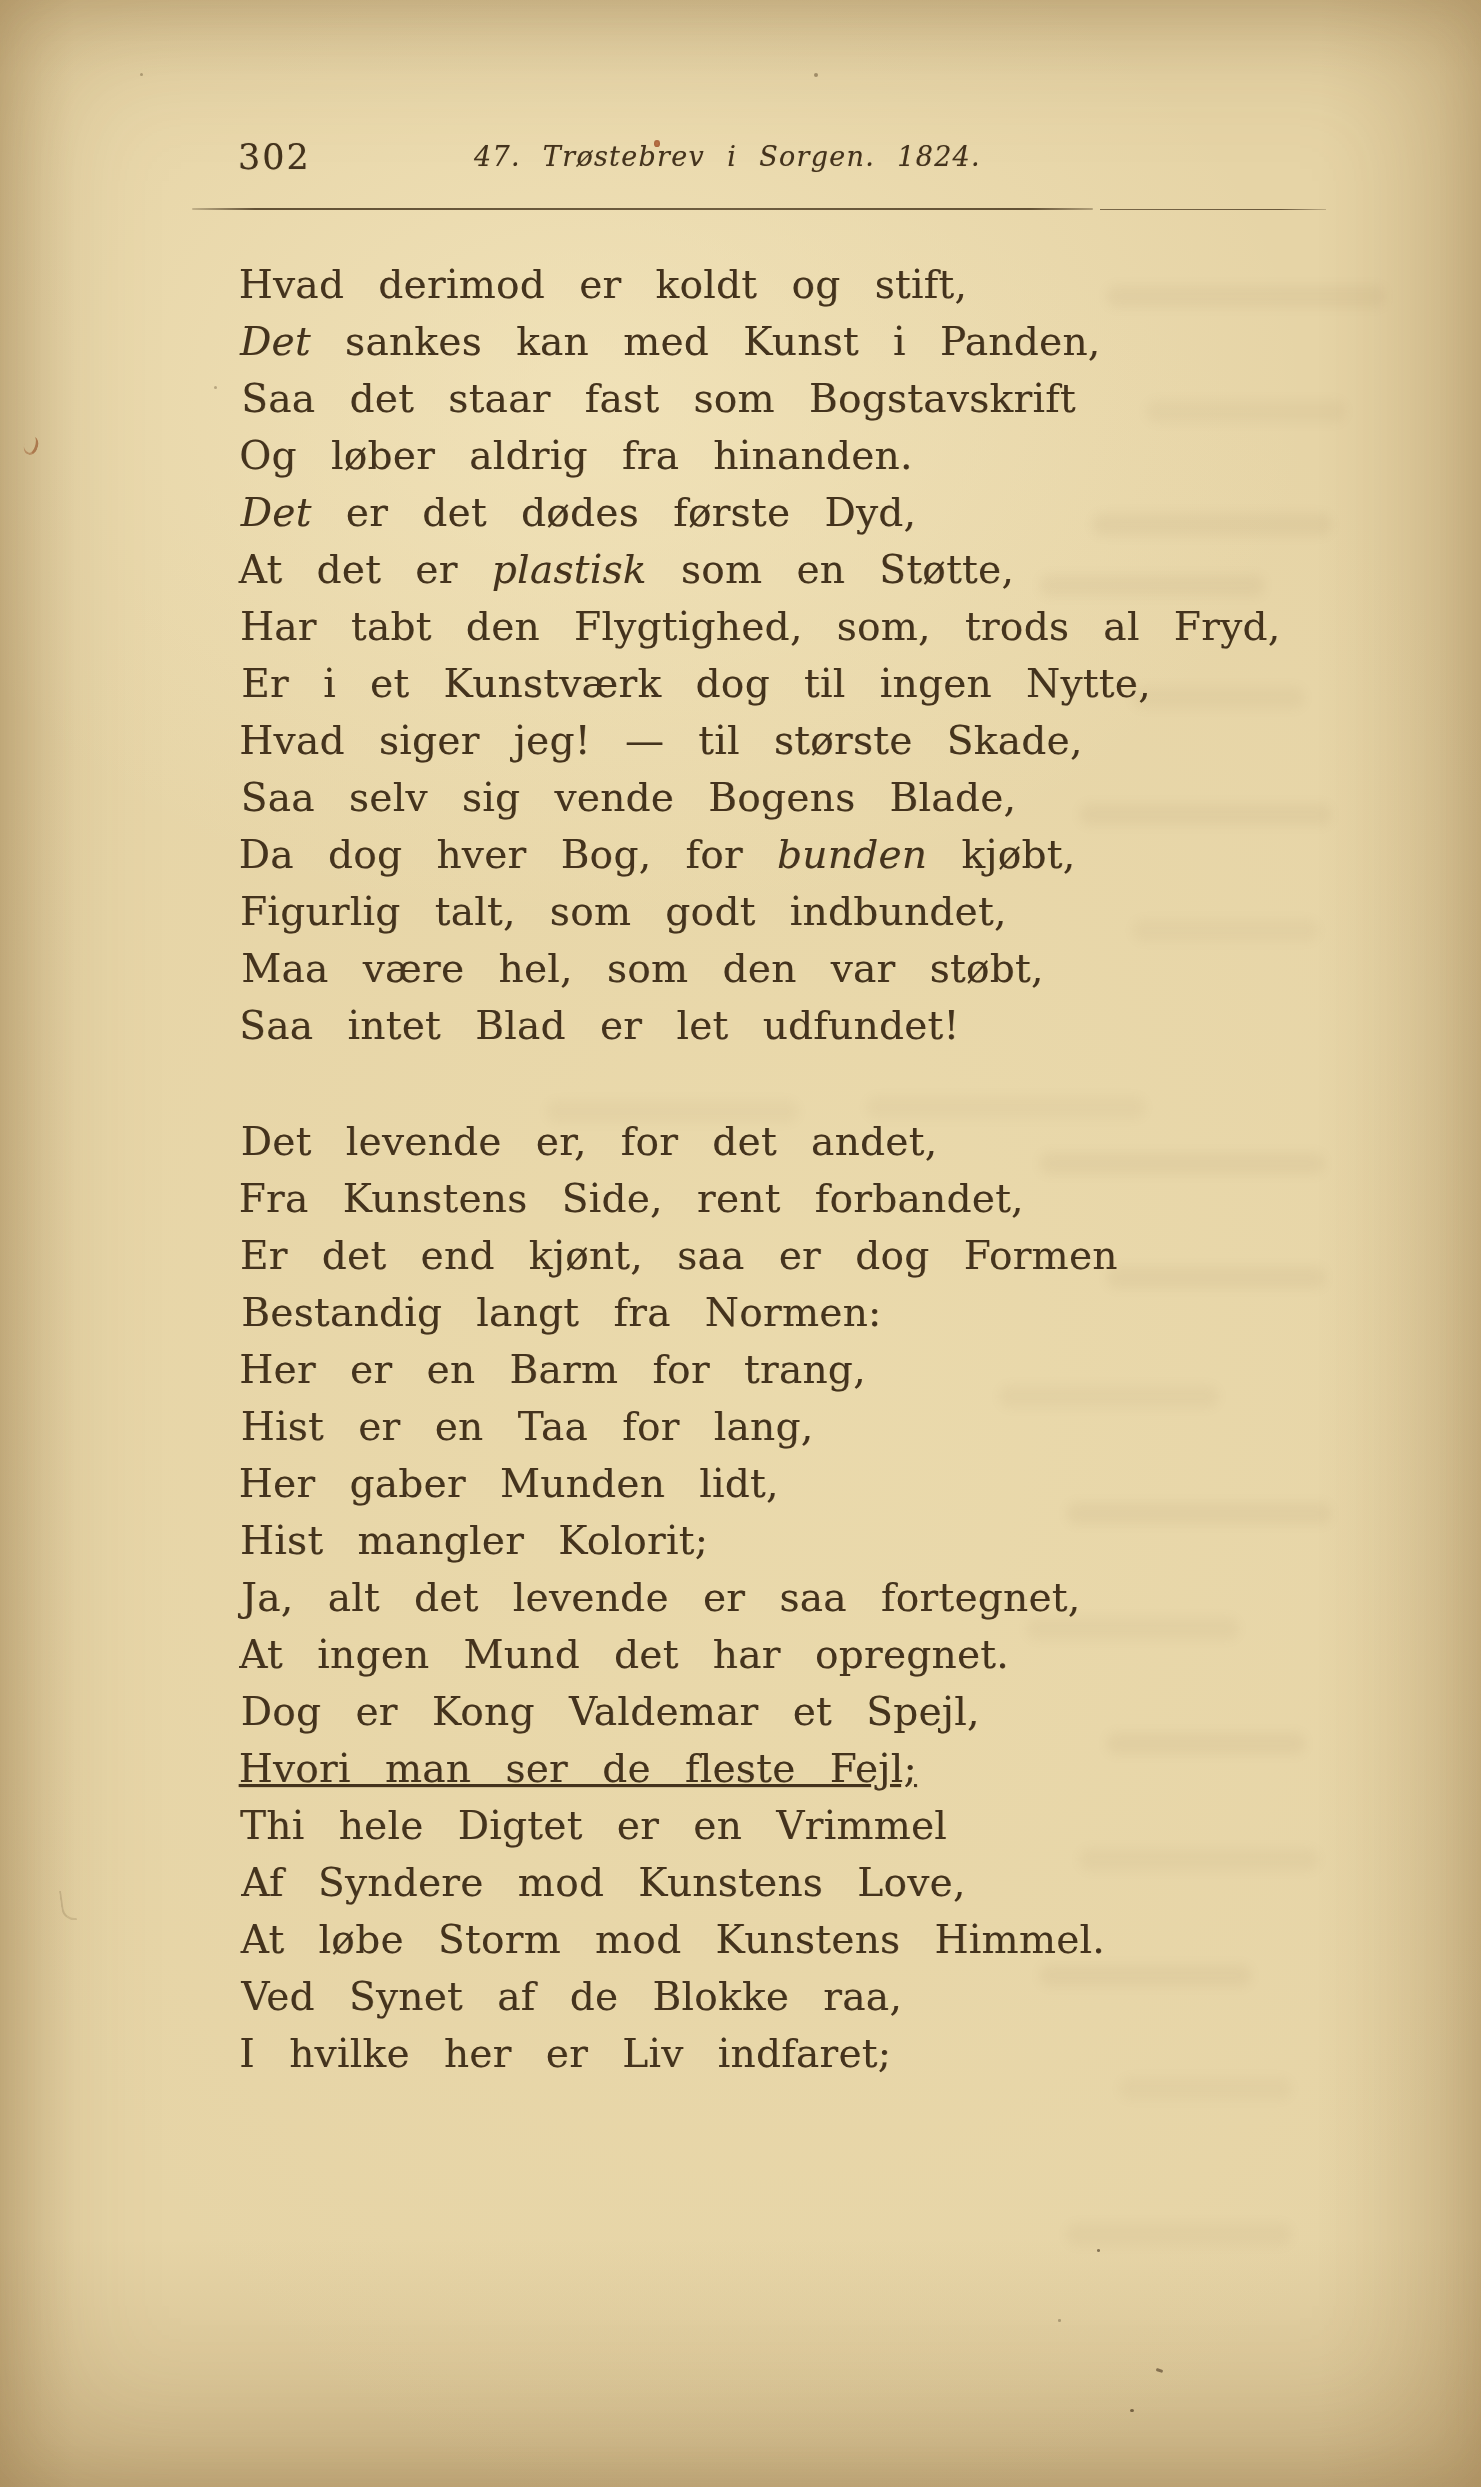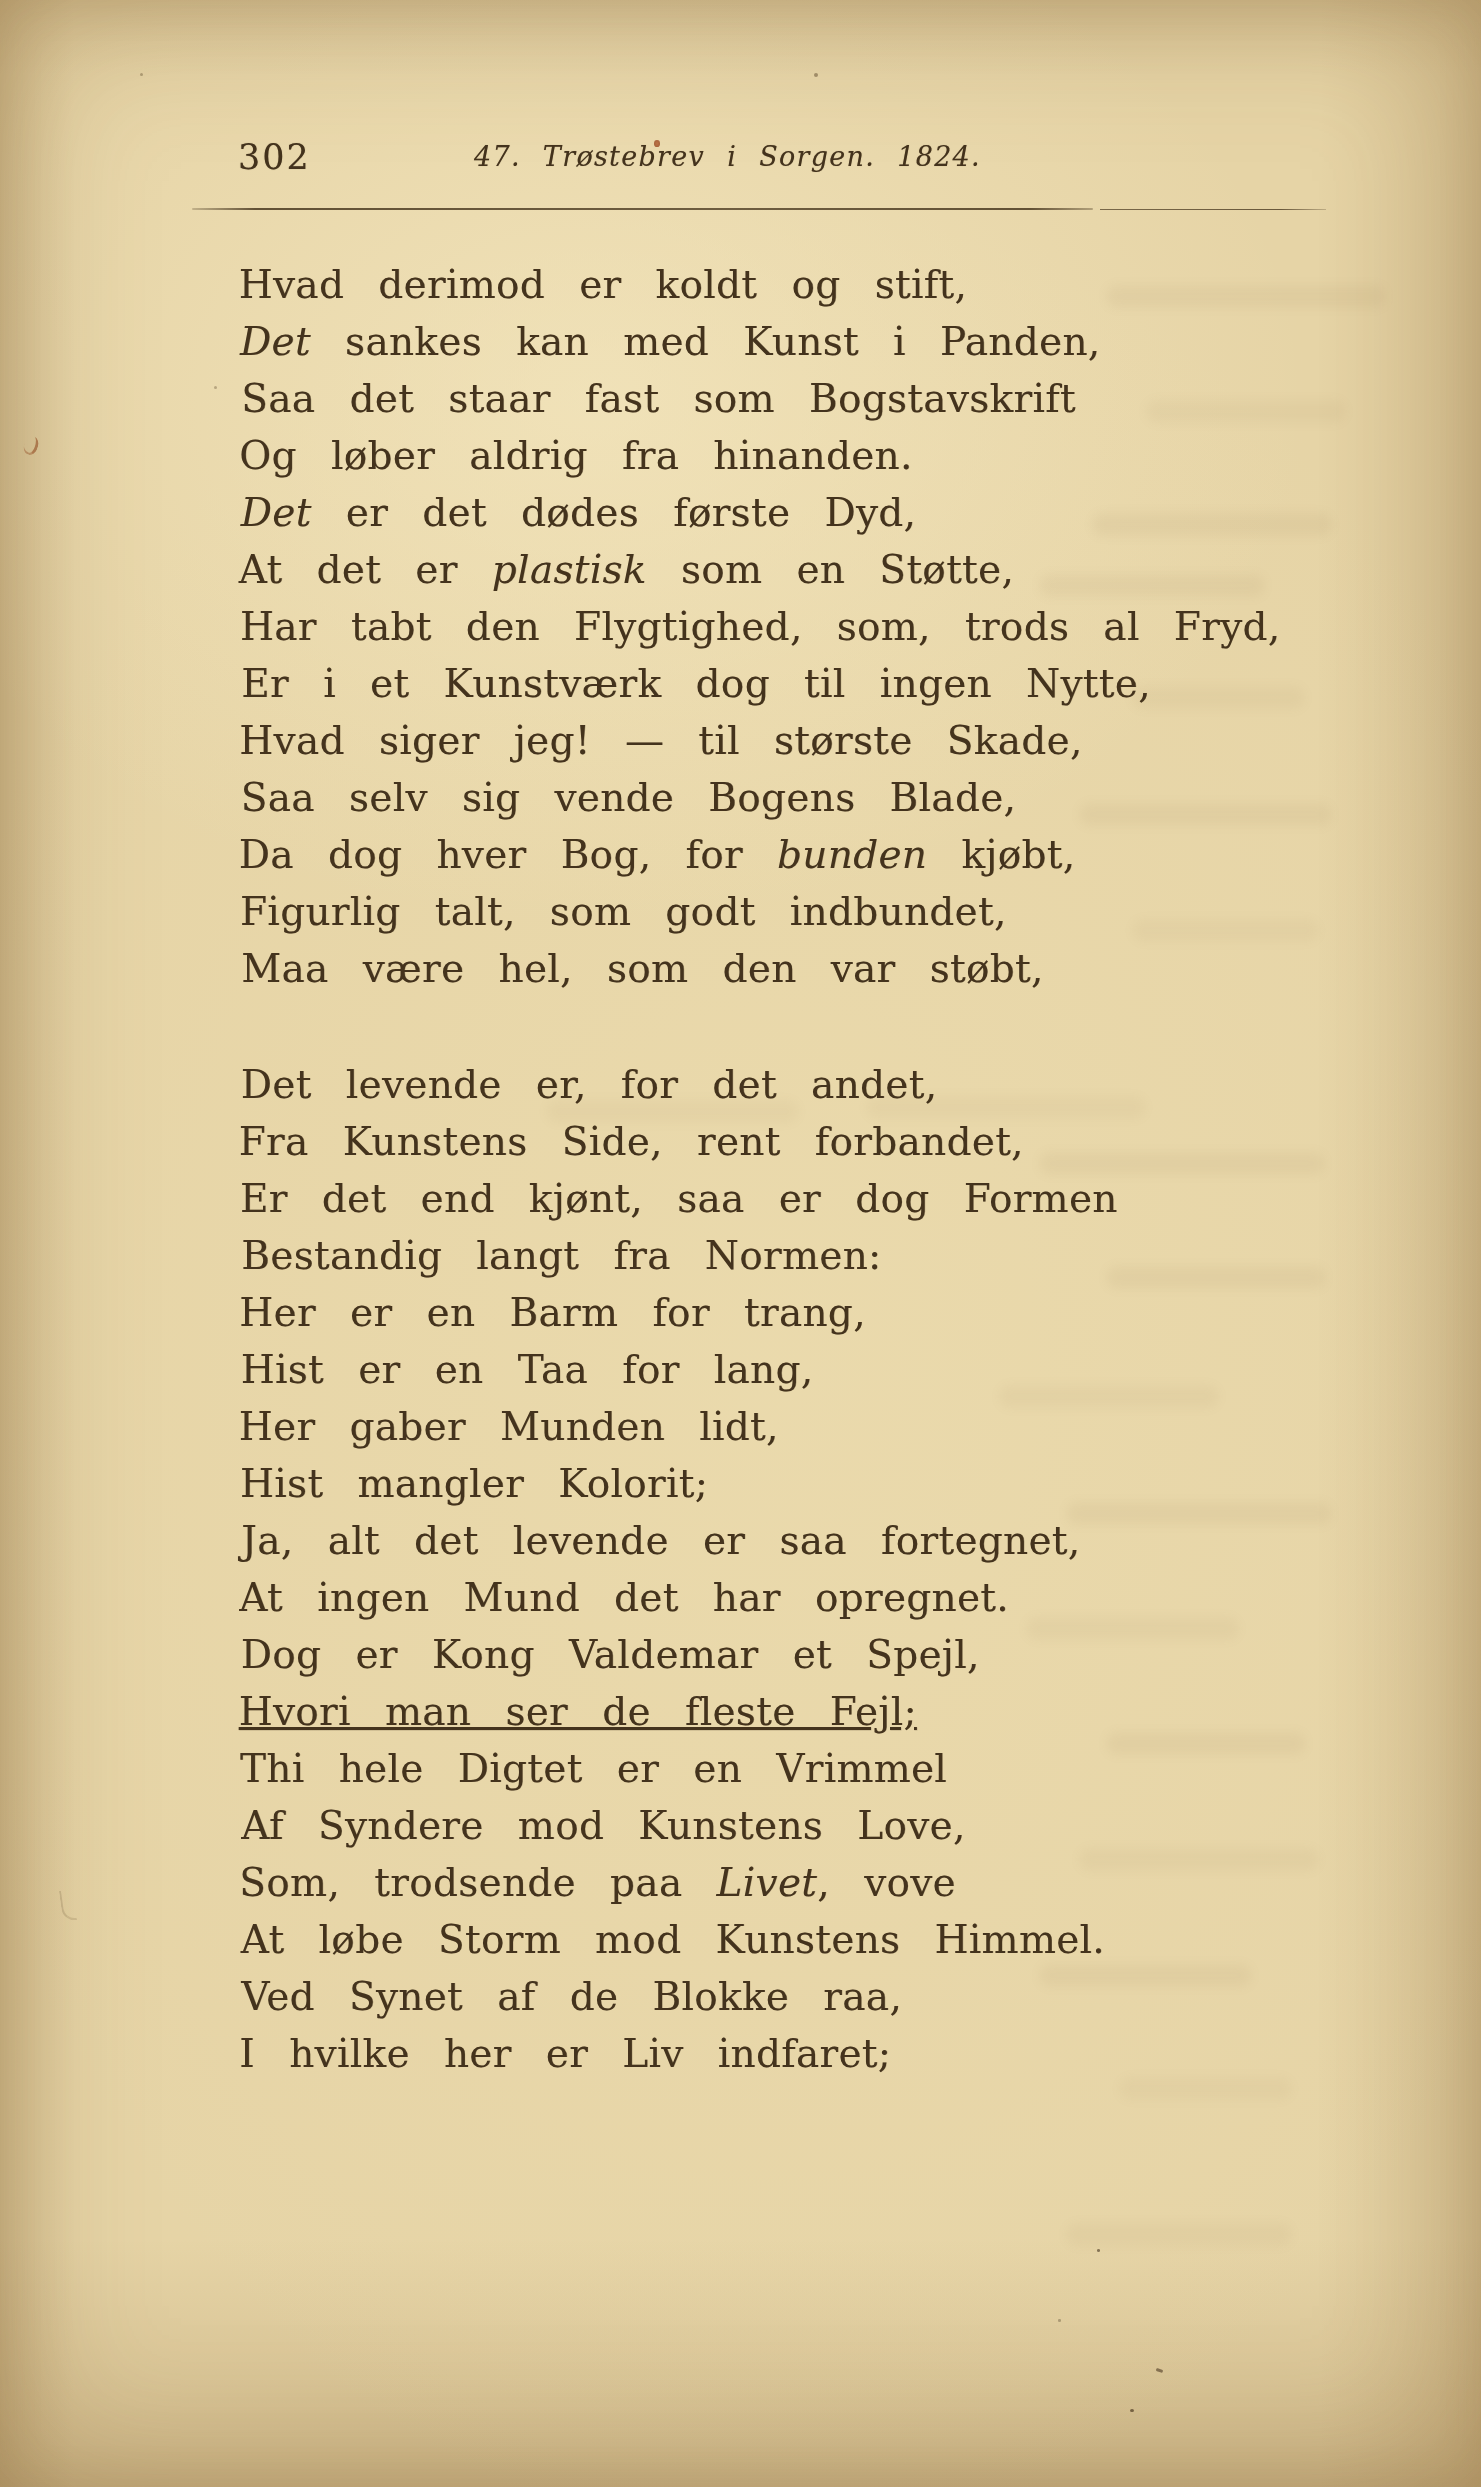--- a/index.html
+++ b/index.html
@@ -158,37 +158,37 @@
         <div class="poem-line" style="transform: translateX(-0.7px);"><span class="seg">Og løber aldrig fra hinanden.</span></div>
         <div class="poem-line" style="transform: translateX(0.7px);"><span class="seg italic">Det</span><span class="seg"> er det dødes første Dyd,</span></div>
         <div class="poem-line" style="transform: translateX(-1.3px);"><span class="seg">At det er </span><span class="seg italic">plastisk</span><span class="seg"> som en Støtte,</span></div>
         <div class="poem-line" style="transform: translateX(0px);"><span class="seg">Har tabt den Flygtighed, som, trods al Fryd,</span></div>
         <div class="poem-line" style="transform: translateX(1.3px);"><span class="seg">Er i et Kunstværk dog til ingen Nytte,</span></div>
         <div class="poem-line" style="transform: translateX(-0.7px);"><span class="seg">Hvad siger jeg! — til største Skade,</span></div>
         <div class="poem-line" style="transform: translateX(0.7px);"><span class="seg">Saa selv sig vende Bogens Blade,</span></div>
         <div class="poem-line" style="transform: translateX(-1.3px);"><span class="seg">Da dog hver Bog, for </span><span class="seg italic">bunden</span><span class="seg"> kjøbt,</span></div>
         <div class="poem-line" style="transform: translateX(0px);"><span class="seg">Figurlig talt, som godt indbundet,</span></div>
         <div class="poem-line" style="transform: translateX(1.3px);"><span class="seg">Maa være hel, som den var støbt,</span></div>
+        <div class="poem-line" style="transform: translateX(-0.7px);"><span class="seg">Saa intet Blad er let udfundet!</span></div>
       </div>
       <div class="stanza">
         <div class="poem-line" style="transform: translateX(0.7px);"><span class="seg">Det levende er, for det andet,</span></div>
         <div class="poem-line" style="transform: translateX(-1.3px);"><span class="seg">Fra Kunstens Side, rent forbandet,</span></div>
         <div class="poem-line" style="transform: translateX(0px);"><span class="seg">Er det end kjønt, saa er dog Formen</span></div>
         <div class="poem-line" style="transform: translateX(1.3px);"><span class="seg">Bestandig langt fra Normen:</span></div>
         <div class="poem-line" style="transform: translateX(-0.7px);"><span class="seg">Her er en Barm for trang,</span></div>
         <div class="poem-line" style="transform: translateX(0.7px);"><span class="seg">Hist er en Taa for lang,</span></div>
         <div class="poem-line" style="transform: translateX(-1.3px);"><span class="seg">Her gaber Munden lidt,</span></div>
         <div class="poem-line" style="transform: translateX(0px);"><span class="seg">Hist mangler Kolorit;</span></div>
         <div class="poem-line" style="transform: translateX(1.3px);"><span class="seg">Ja, alt det levende er saa fortegnet,</span></div>
         <div class="poem-line" style="transform: translateX(-0.7px);"><span class="seg">At ingen Mund det har opregnet.</span></div>
         <div class="poem-line" style="transform: translateX(0.7px);"><span class="seg">Dog er Kong Valdemar et Spejl,</span></div>
         <div class="poem-line" style="transform: translateX(-1.3px); text-decoration: underline;"><span class="seg">Hvori man ser de fleste Fejl;</span></div>
         <div class="poem-line" style="transform: translateX(0px);"><span class="seg">Thi hele Digtet er en Vrimmel</span></div>
         <div class="poem-line" style="transform: translateX(1.3px);"><span class="seg">Af Syndere mod Kunstens Love,</span></div>
-        <div class="poem-line" style="transform: translateX(-0.7px);"><span class="seg">Som, trodsende paa </span><span class="seg italic">Livet</span><span class="seg">, vove</span></div>
         <div class="poem-line" style="transform: translateX(0.7px);"><span class="seg">At løbe Storm mod Kunstens Himmel.</span></div>
         <div class="poem-line" style="transform: translateX(1.3px);"><span class="seg">Ved Synet af de Blokke raa,</span></div>
         <div class="poem-line" style="transform: translateX(-0.7px);"><span class="seg">I hvilke her er Liv indfaret;</span></div>
       </div>
     </div>
 
   <div class="margin-curl"></div>
   <div class="margin-j"></div>
   <div class="speck" style="left:654px;top:140px;width:6px;height:6.7px;background:radial-gradient(#b25b2e,#8f3f1d);opacity:.8"></div>
   <div class="speck" style="left:814px;top:73px;width:4px;height:4px;background:#6a5638;opacity:.55"></div>

